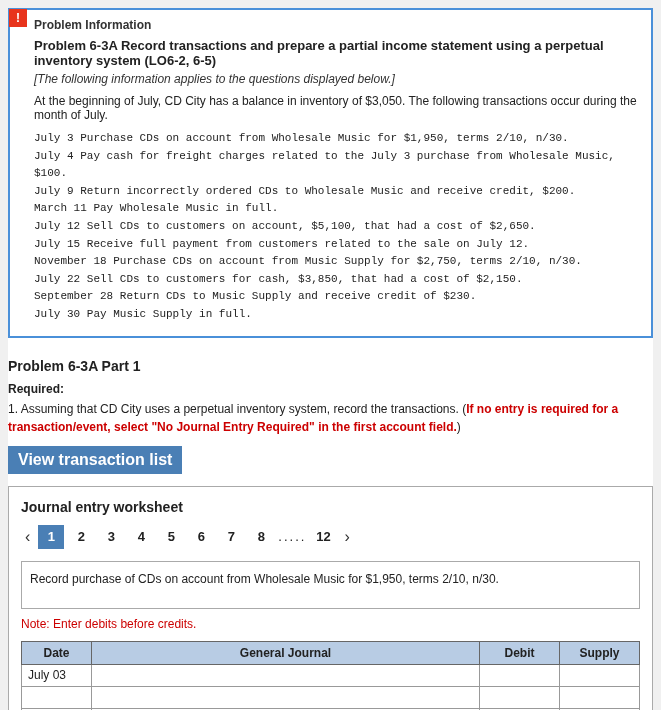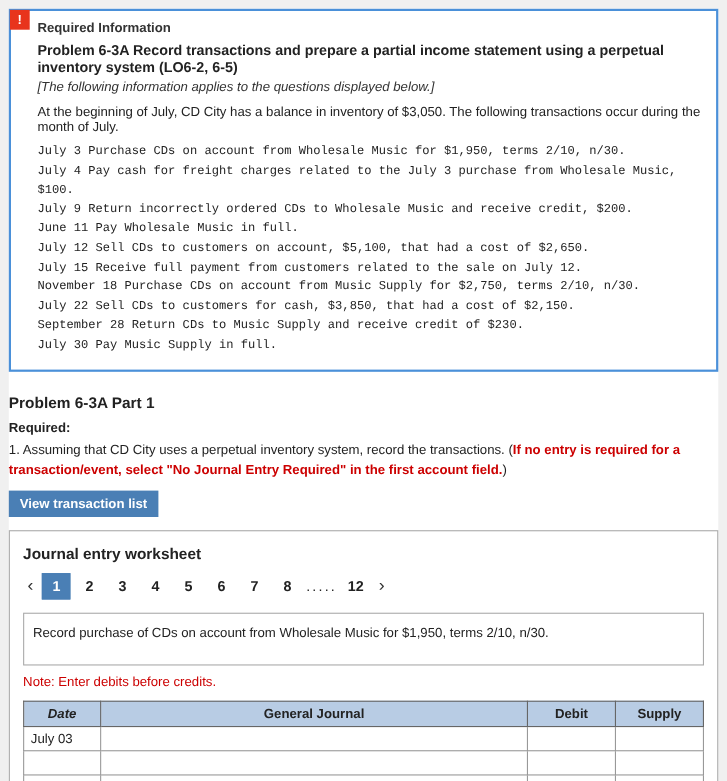--- a/index.html
+++ b/index.html
@@ -93,21 +93,21 @@
       color: #c00;
       font-weight: bold;
     }
 
     
     .btn-blue {
       background: #4a7fb5;
       color: white;
       border: none;
       padding: 5px 10px;
-      font-size: 12px;
+      font-size: 16px;
       font-weight: bold;
       cursor: pointer;
       margin-bottom: 12px;
     }
 
     
     .worksheet-box {
       border: 1px solid #aaa;
       background: #fff;
       padding: 12px;
@@ -183,21 +183,21 @@
       border-collapse: collapse;
       font-size: 12px;
     }
     .journal-table th {
       background: #b8cce4;
       border: 1px solid #666;
       padding: 4px 6px;
       text-align: center;
       font-weight: bold;
     }
-    .journal-table th.date-col { width: 70px; text-align: center; font-style: italic; }
+    .journal-table th.date-col { width: 70px; text-align: center; }
     .journal-table th.general-col { text-align: center; }
     .journal-table th.debit-col { width: 80px; text-align: center; }
     .journal-table th.credit-col { width: 80px; text-align: center; }
     .journal-table td {
       border: 1px solid #999;
       padding: 3px 6px;
       height: 22px;
     }
     .journal-table td.date-cell { width: 70px; font-size: 12px; }
     .journal-table td.general-cell { }
@@ -212,29 +212,29 @@
     }
   </style>
 </head>
 <body>
 
 <div class="page-container">
 
   <div class="required-info-box">
     <div class="exclamation-badge">!</div>
     <div class="required-info-content">
-      <div class="required-info-label">Required Information</div>
+      <div class="required-info-label">Problem Information</div>
       <div class="problem-title">Problem 6-3A Record transactions and prepare a partial income statement using a perpetual inventory system (LO6-2, 6-5)</div>
       <div class="italic-text">[The following information applies to the questions displayed below.]</div>
       <div class="intro-text">At the beginning of July, CD City has a balance in inventory of $3,050. The following transactions occur during the month of July.</div>
       <div class="transaction-list">
           <div>July  3  Purchase CDs on account from Wholesale Music for $1,950, terms 2/10, n/30.</div>
           <div>July  4  Pay cash for freight charges related to the July 3 purchase from Wholesale Music, $100.</div>
           <div>July  9  Return incorrectly ordered CDs to Wholesale Music and receive credit, $200.</div>
-          <div>June 11  Pay Wholesale Music in full.</div>
+          <div>March 11  Pay Wholesale Music in full.</div>
           <div>July 12  Sell CDs to customers on account, $5,100, that had a cost of $2,650.</div>
           <div>July 15  Receive full payment from customers related to the sale on July 12.</div>
           <div>November 18  Purchase CDs on account from Music Supply for $2,750, terms 2/10, n/30.</div>
           <div>July 22  Sell CDs to customers for cash, $3,850, that had a cost of $2,150.</div>
           <div>September 28  Return CDs to Music Supply and receive credit of $230.</div>
           <div>July 30  Pay Music Supply in full.</div>
         </div>
     </div>
   </div>
 

